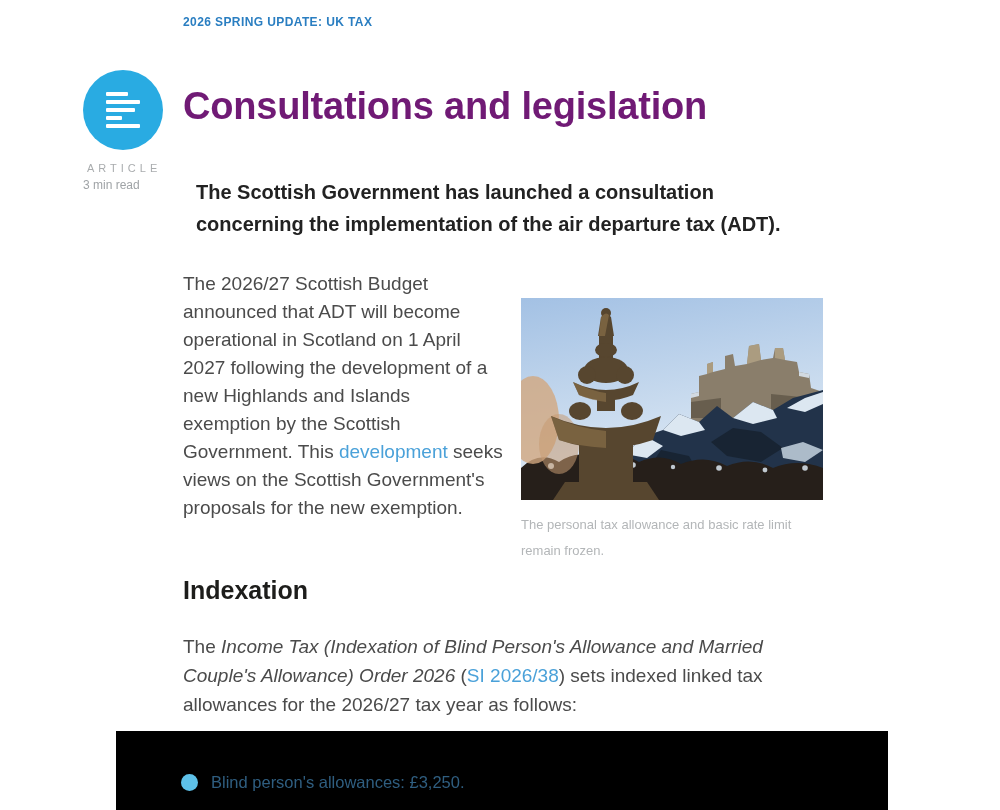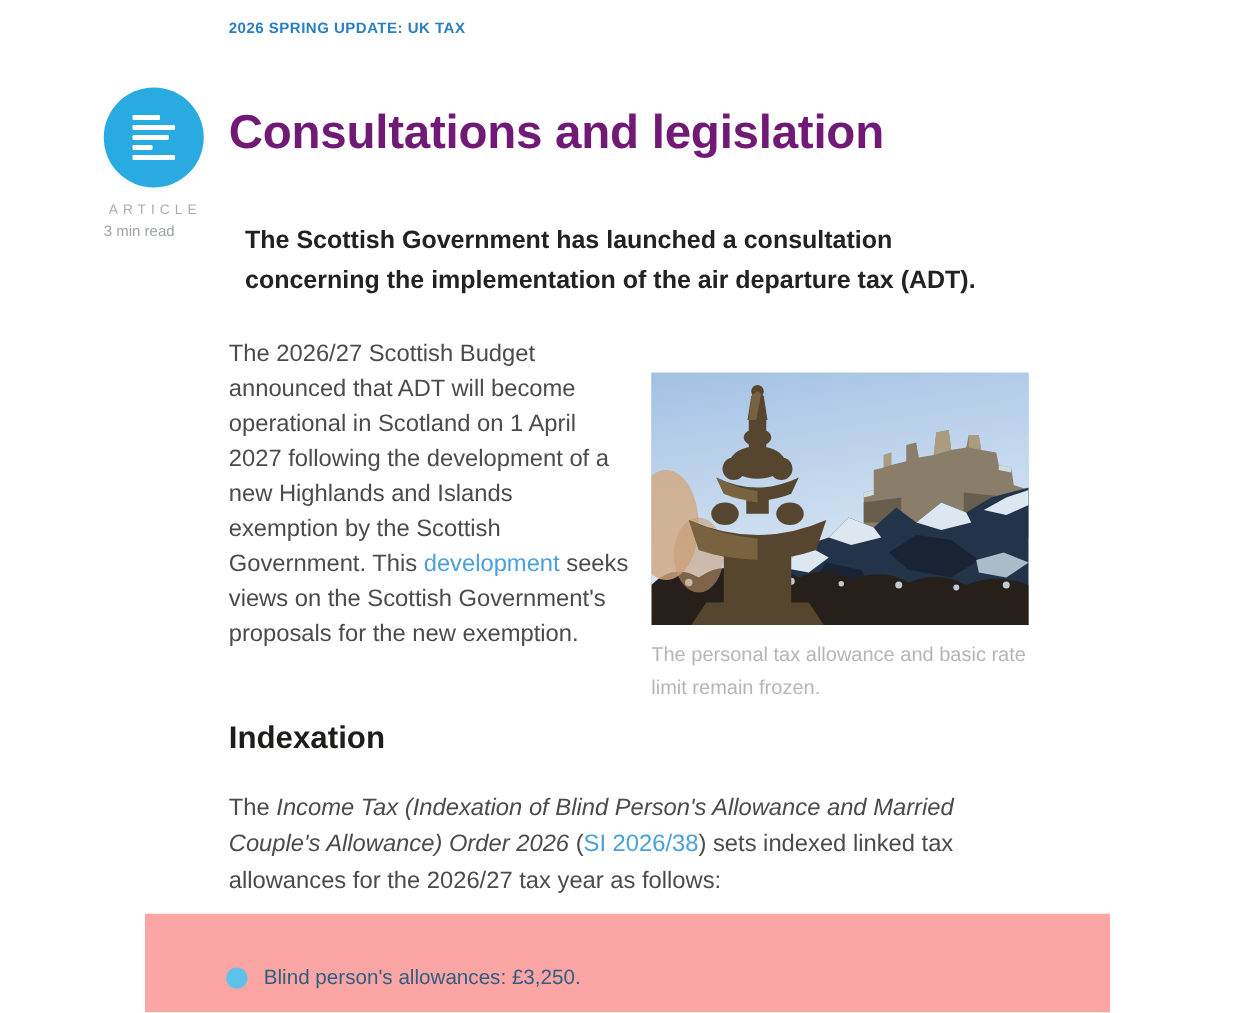--- a/index.html
+++ b/index.html
@@ -60,34 +60,34 @@
     margin: 0; font-size: 19px; line-height: 28px; color: #4b4b4b;
     white-space: pre-line;
   }
   a.link { color: #4aa1d9; text-decoration: none; }
   em { font-style: italic; }
 
   figure.photo-figure { margin: 28px 0 0 auto; width: 302px; }
   .photo { width: 302px; height: 202px; overflow: hidden; background: #b9cfe7; }
   .photo svg { display: block; }
   figcaption.caption {
-    margin-top: 12px; font-size: 16px; line-height: 26px; color: #b3b6b8;
+    margin-top: 12px; font-size: 13px; line-height: 26px; color: #b3b6b8;
   }
 
   h2.section-heading {
     margin: 10px 0 0 0; font-size: 25px; line-height: 32px; font-weight: bold;
     color: #1d1d1b;
   }
   .body-text.wide { width: 610px; margin-top: 26px; line-height: 29px; }
 
   
   .highlight-box {
     position: absolute; left: 116px; top: 731px;
     width: 772px; height: 79px;
-    background: #fca5a5;
+    background: #000000;
   }
   .bullet-item {
     position: absolute; left: 65px; top: 42px;
     display: flex; align-items: center;
   }
   .bullet-dot {
     width: 17px; height: 17px; border-radius: 50%;
     background: #5ec1e9; flex: 0 0 auto;
   }
   .bullet-text {

